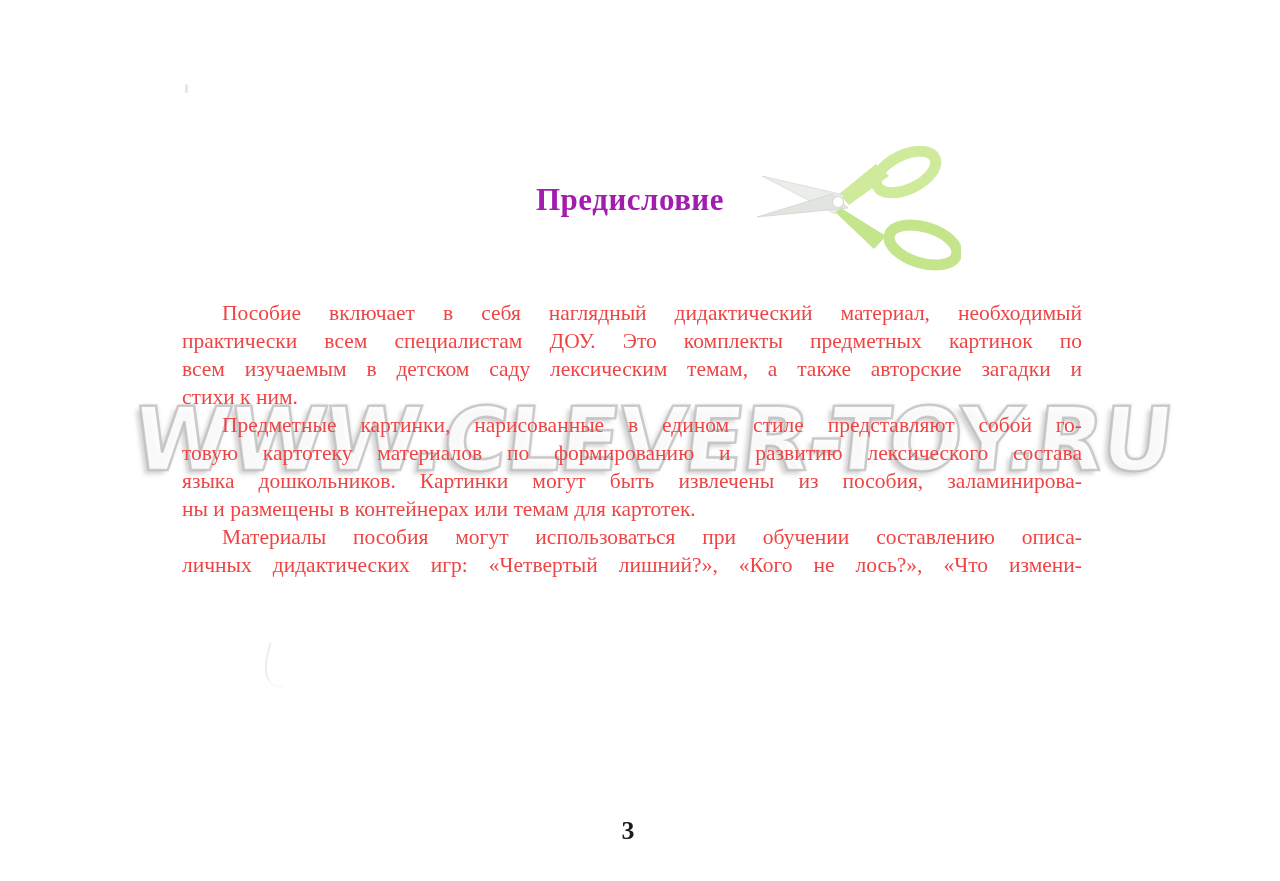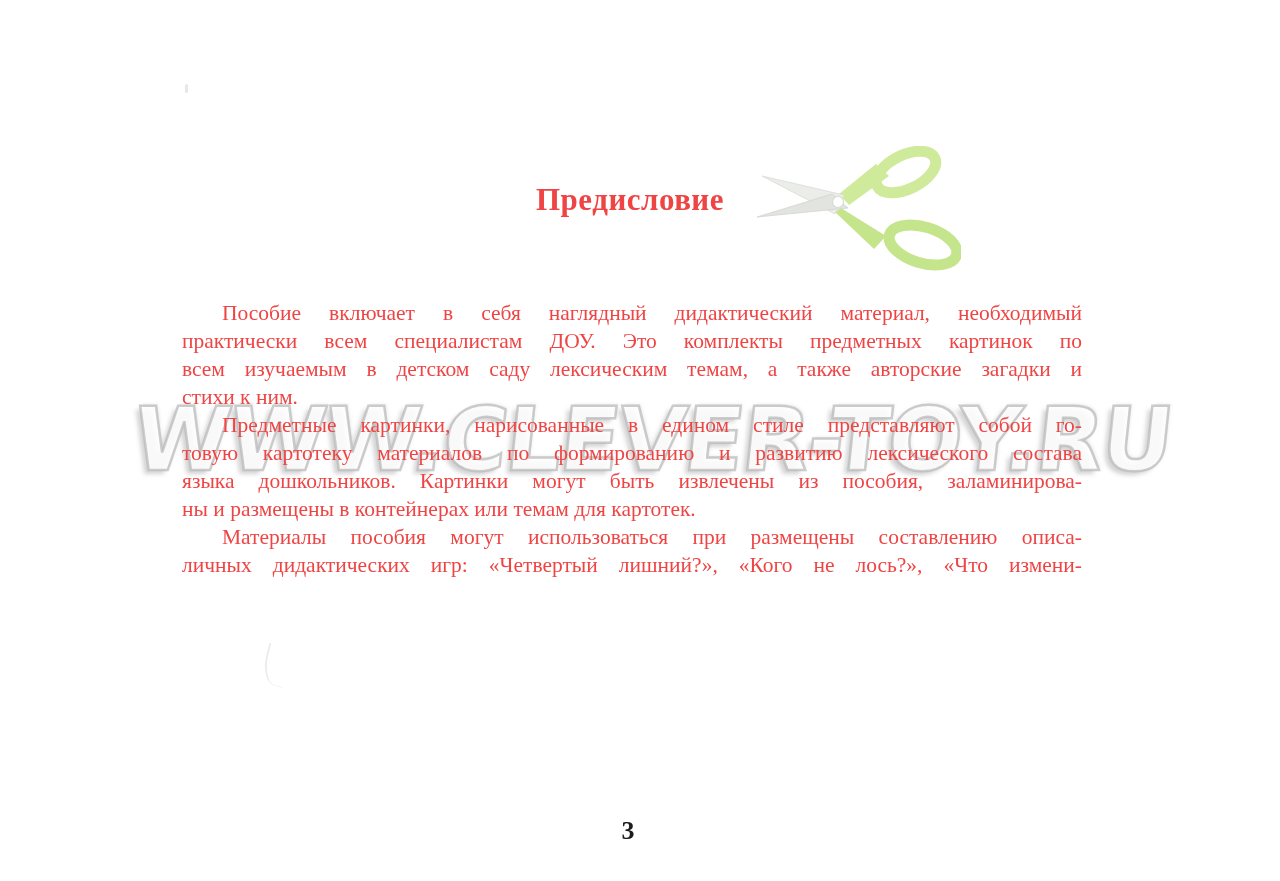--- a/index.html
+++ b/index.html
@@ -18,21 +18,21 @@
 
   
   .title {
     position: absolute;
     top: 182px;
     left: 0;
     width: 1260px;
     text-align: center;
     font-size: 31px;
     font-weight: bold;
-    color: #ef4444;
+    color: #a21caf;
     letter-spacing: 0.5px;
     z-index: 3;
   }
 
   
   .scissors {
     position: absolute;
     left: 756px;
     top: 146px;
     width: 205px;
@@ -150,19 +150,19 @@
     <div class="line first">Пособие включает в себя наглядный дидактический материал, необходимый</div>
     <div class="line">практически всем специалистам ДОУ. Это комплекты предметных картинок по</div>
     <div class="line">всем изучаемым в детском саду лексическим темам, а также авторские загадки и</div>
     <div class="line short">стихи к ним.</div>
 
     <div class="line first">Предметные картинки, нарисованные в едином стиле представляют собой го-</div>
     <div class="line">товую картотеку материалов по формированию и развитию лексического состава</div>
     <div class="line">языка дошкольников. Картинки могут быть извлечены из пособия, заламинирова-</div>
     <div class="line short">ны и размещены в контейнерах или темам для картотек.</div>
 
-    <div class="line first">Материалы пособия могут использоваться при размещены составлению описа-</div>
+    <div class="line first">Материалы пособия могут использоваться при обучении составлению описа-</div>
     <div class="line">личных дидактических игр: «Четвертый лишний?», «Кого не лось?», «Что измени-</div>
   </div>
 
   <div class="pagenum">3</div>
 
 </div>
 
 </body></html>

